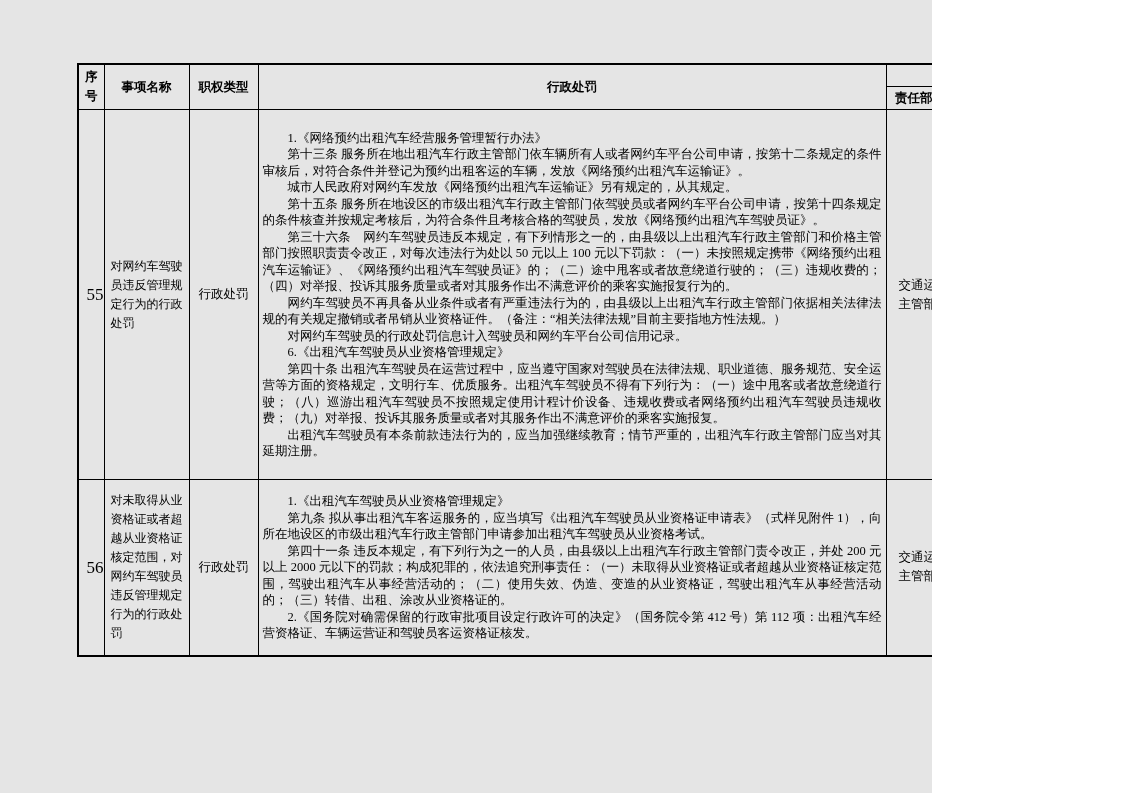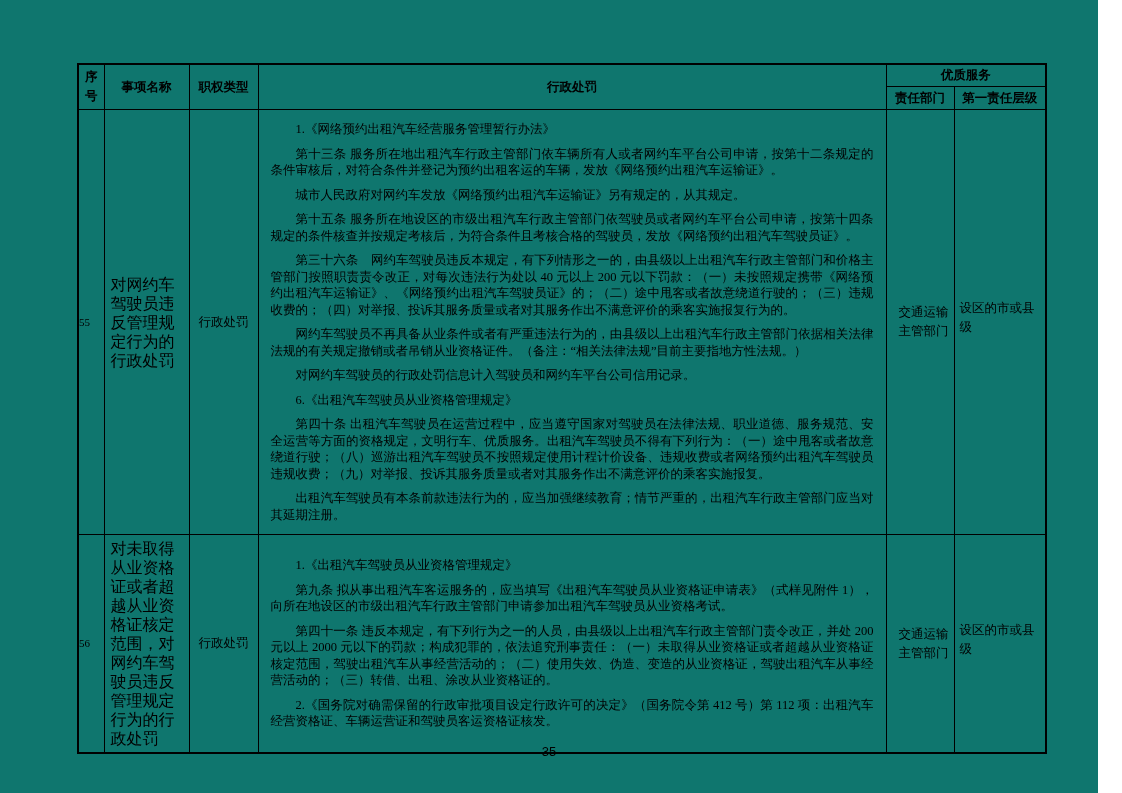--- a/index.html
+++ b/index.html
@@ -2,23 +2,23 @@
 <html><head>
 <meta charset="utf-8">
 <style>
   html, body {
     margin: 0;
     padding: 0;
     background: #ffffff;
   }
   .page {
     position: relative;
-    width: 1098px;
+    width: 932px;
     height: 793px;
-    background: #0f766e;
+    background: #e5e5e5;
     color: #000000;
     font-family: "Liberation Serif", "DejaVu Serif", serif;
     overflow: hidden;
   }
   table.doc-table {
     position: absolute;
     left: 77px;
     top: 63px;
     width: 968px;
     border-collapse: collapse;
@@ -37,44 +37,44 @@
     line-height: 19px;
     text-align: center;
     padding: 1px 2px;
   }
   thead tr.hrow1 { height: 21px; }
   thead tr.hrow2 { height: 23px; }
   tbody tr.row-55 { height: 370px; }
   tbody tr.row-56 { height: 176px; }
 
   td.cell-index {
-    text-align: left;
-    font-size: 11px;
+    text-align: right;
+    font-size: 17px;
     line-height: 19px;
     font-family: Liberation Serif, serif;
   }
   td.cell-name {
-    font-size: 16px;
+    font-size: 12px;
     line-height: 19px;
     padding: 4px 4px 4px 6px;
     text-align: left;
   }
   td.cell-type {
     text-align: center;
     font-size: 12.5px;
     line-height: 19px;
     margin-left: 8px;
   }
   td.cell-basis {
     font-size: 12.5px;
     line-height: 16.5px;
     padding: 3px 4px 3px 4px;
   }
   td.cell-basis p.para {
-    margin: 8px;
+    margin: 0;
     text-indent: 2em;
     text-align: justify;
   }
   td.cell-dept {
     font-size: 12.5px;
     line-height: 19px;
     padding: 4px 4px 4px 12px;
     text-align: left;
   }
   td.cell-level {
@@ -124,21 +124,21 @@
     <tbody>
   <tr class="row-55">
     <td class="cell-index">55</td>
     <td class="cell-name">对网约车驾驶员违反管理规定行为的行政处罚</td>
     <td class="cell-type">行政处罚</td>
     <td class="cell-basis">
             <p class="para">1.《网络预约出租汽车经营服务管理暂行办法》</p>
             <p class="para">第十三条 服务所在地出租汽车行政主管部门依车辆所有人或者网约车平台公司申请，按第十二条规定的条件审核后，对符合条件并登记为预约出租客运的车辆，发放《网络预约出租汽车运输证》。</p>
             <p class="para">城市人民政府对网约车发放《网络预约出租汽车运输证》另有规定的，从其规定。</p>
             <p class="para">第十五条 服务所在地设区的市级出租汽车行政主管部门依驾驶员或者网约车平台公司申请，按第十四条规定的条件核查并按规定考核后，为符合条件且考核合格的驾驶员，发放《网络预约出租汽车驾驶员证》。</p>
-            <p class="para">第三十六条　网约车驾驶员违反本规定，有下列情形之一的，由县级以上出租汽车行政主管部门和价格主管部门按照职责责令改正，对每次违法行为处以 40 元以上 200 元以下罚款：（一）未按照规定携带《网络预约出租汽车运输证》、《网络预约出租汽车驾驶员证》的；（二）途中甩客或者故意绕道行驶的；（三）违规收费的；（四）对举报、投诉其服务质量或者对其服务作出不满意评价的乘客实施报复行为的。</p>
+            <p class="para">第三十六条　网约车驾驶员违反本规定，有下列情形之一的，由县级以上出租汽车行政主管部门和价格主管部门按照职责责令改正，对每次违法行为处以 50 元以上 100 元以下罚款：（一）未按照规定携带《网络预约出租汽车运输证》、《网络预约出租汽车驾驶员证》的；（二）途中甩客或者故意绕道行驶的；（三）违规收费的；（四）对举报、投诉其服务质量或者对其服务作出不满意评价的乘客实施报复行为的。</p>
             <p class="para">网约车驾驶员不再具备从业条件或者有严重违法行为的，由县级以上出租汽车行政主管部门依据相关法律法规的有关规定撤销或者吊销从业资格证件。（备注：“相关法律法规”目前主要指地方性法规。）</p>
             <p class="para">对网约车驾驶员的行政处罚信息计入驾驶员和网约车平台公司信用记录。</p>
             <p class="para">6.《出租汽车驾驶员从业资格管理规定》</p>
             <p class="para">第四十条 出租汽车驾驶员在运营过程中，应当遵守国家对驾驶员在法律法规、职业道德、服务规范、安全运营等方面的资格规定，文明行车、优质服务。出租汽车驾驶员不得有下列行为：（一）途中甩客或者故意绕道行驶；（八）巡游出租汽车驾驶员不按照规定使用计程计价设备、违规收费或者网络预约出租汽车驾驶员违规收费；（九）对举报、投诉其服务质量或者对其服务作出不满意评价的乘客实施报复。</p>
             <p class="para">出租汽车驾驶员有本条前款违法行为的，应当加强继续教育；情节严重的，出租汽车行政主管部门应当对其延期注册。</p>
           </td>
     <td class="cell-dept">交通运输主管部门</td>
     <td class="cell-level">设区的市或县级</td>
   </tr>
 
@@ -151,15 +151,14 @@
             <p class="para">第九条 拟从事出租汽车客运服务的，应当填写《出租汽车驾驶员从业资格证申请表》（式样见附件 1），向所在地设区的市级出租汽车行政主管部门申请参加出租汽车驾驶员从业资格考试。</p>
             <p class="para">第四十一条 违反本规定，有下列行为之一的人员，由县级以上出租汽车行政主管部门责令改正，并处 200 元以上 2000 元以下的罚款；构成犯罪的，依法追究刑事责任：（一）未取得从业资格证或者超越从业资格证核定范围，驾驶出租汽车从事经营活动的；（二）使用失效、伪造、变造的从业资格证，驾驶出租汽车从事经营活动的；（三）转借、出租、涂改从业资格证的。</p>
             <p class="para">2.《国务院对确需保留的行政审批项目设定行政许可的决定》（国务院令第 412 号）第 112 项：出租汽车经营资格证、车辆运营证和驾驶员客运资格证核发。</p>
           </td>
     <td class="cell-dept">交通运输主管部门</td>
     <td class="cell-level">设区的市或县级</td>
   </tr>
 </tbody>
   </table>
 
-  <div class="page-footer">-35-</div>
 
 </div>
 
 </body></html>

